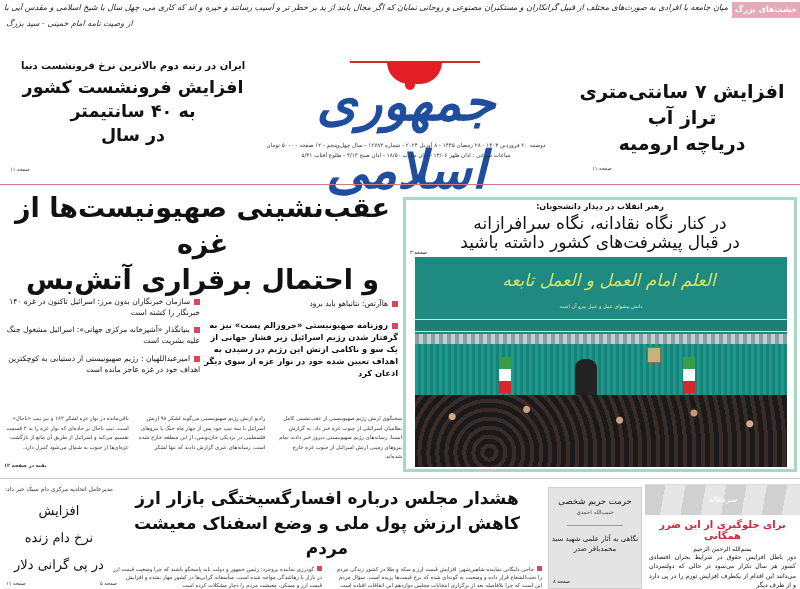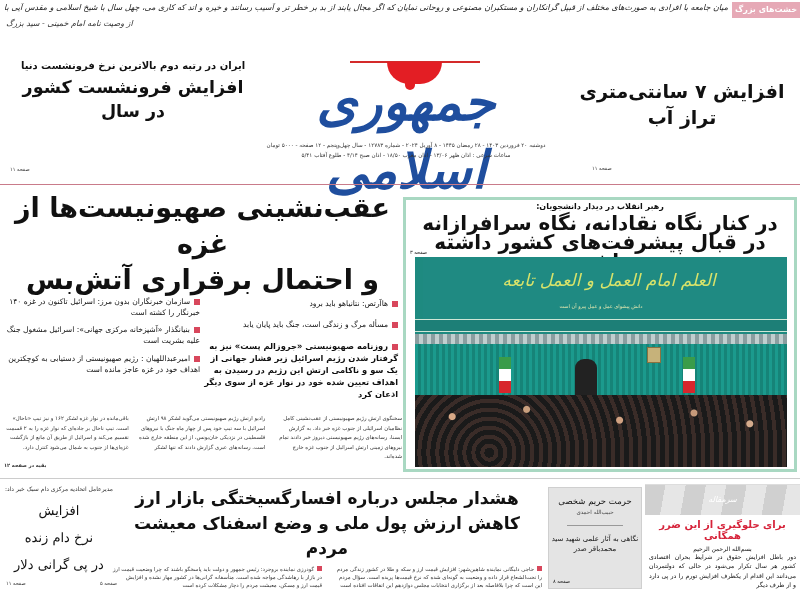--- a/index.html
+++ b/index.html
@@ -41,21 +41,21 @@
   .bullet .sq { display: inline-block; width: 6px; height: 6px; background: #d8475c; margin-left: 4px; vertical-align: middle; }
   .bullet-bold { font-size: 8.3px; font-weight: bold; line-height: 12px; }
 
   .body-cols { left: 2px; top: 414px; width: 400px; height: 56px; display: flex; flex-direction: row; gap: 10px; font-size: 5.4px; line-height: 9.5px; color: #333; }
   .body-cols > div { flex: 1; }
   .continued { left: 332px; top: 462px; font-size: 5px; font-weight: bold; color: #333; }
 
   
   .photo-frame { left: 403px; top: 197px; width: 394px; height: 275px; border: 3px solid #a9d8c2; background: #fff; }
   .photo-kicker { position: absolute; top: 2px; width: 100%; text-align: center; font-size: 8px; font-weight: bold; }
-  .photo-head { position: absolute; top: 14px; width: 100%; text-align: center; font-size: 20px; font-weight: bold; line-height: 19px; }
+  .photo-head { position: absolute; top: 14px; width: 100%; text-align: center; font-size: 17px; font-weight: normal; line-height: 19px; }
   .photo-ref { position: absolute; left: 4px; top: 49px; font-size: 5px; }
   .photo { position: absolute; left: 9px; top: 57px; width: 372px; height: 210px; background: #1e8a80; overflow: hidden; }
   .photo .banner { position: absolute; top: 0; left: 8px; width: 100%; height: 62px; background: #1f8a82; color: #d9e36a; font-family: "DejaVu Serif", serif; font-style: italic; font-size: 17px; text-align: center; line-height: 46px; }
   .photo .banner-sub { position: absolute; top: 46px; width: 100%; text-align: center; color: #e6e8b0; font-size: 5px; }
   .photo .rail { position: absolute; top: 62px; left: 0; width: 100%; height: 13px; border-top: 1px solid #cfe6d6; border-bottom: 1px solid #cfe6d6; background: #1d7f77; }
   .photo .ornament { position: absolute; top: 77px; left: 0; width: 100%; height: 10px; background: repeating-linear-gradient(90deg, #8a9ea0 0 4px, #c0cfcf 4px 8px); }
   .photo .curtain { position: absolute; top: 87px; left: 0; width: 100%; height: 80px; background: repeating-linear-gradient(90deg, #1b9a8d 0 3px, #168478 3px 6px); }
   .photo .portrait { position: absolute; top: 90px; left: 232px; width: 14px; height: 16px; background: #c6b27a; border: 1px solid #8a7240; }
   .photo .flag { position: absolute; width: 12px; height: 36px; background: linear-gradient(#3a9c4a 0 33%, #fff 33% 66%, #d8262c 66%); }
   .photo .speaker { position: absolute; top: 102px; left: 160px; width: 22px; height: 40px; background: #222; border-radius: 9px 9px 2px 2px; }
@@ -107,46 +107,47 @@
   <div class="logo-text">جمهوری اسلامی</div>
   <div class="masthead-info">
     <div>دوشنبه ۲۰ فروردین ۱۴۰۳ - ۲۸ رمضان ۱۴۴۵ - ۸ آوریل ۲۰۲۴ - شماره ۱۲۷۸۳ - سال چهل‌وپنجم - ۱۲ صفحه - ۵۰۰۰ تومان</div>
     <div>ساعات شرعی : اذان ظهر ۱۳/۰۶ - اذان مغرب ۱۸/۵۰ - اذان صبح ۴/۱۴ - طلوع آفتاب ۵/۴۱</div>
   </div>
 </div>
 
 <div class="abs topleft">
   <div class="kicker">ایران در رتبه دوم بالاترین نرخ فرونشست دنیا</div>
   <div class="head">افزایش فرونشست کشور</div>
+  <div class="head">به ۴۰ سانتیمتر</div>
   <div class="head">در سال</div>
 </div>
 <div class="page-ref" style="left:10px;top:166px;">صفحه ۱۱</div>
 
 <div class="abs topright">
   <div class="head">افزایش ۷ سانتی‌متری</div>
   <div class="head">تراز آب</div>
+  <div class="head">دریاچه ارومیه</div>
 </div>
 <div class="page-ref" style="left:592px;top:165px;">صفحه ۱۱</div>
 
 <div class="abs divider-top"></div>
 
 <div class="abs mainhead">
   <div>عقب‌نشینی صهیونیست‌ها از غزه</div>
   <div>و احتمال برقراری آتش‌بس</div>
 </div>
 
 <div class="abs bullets-left">
   <div class="bullet"><span class="sq"></span><span>سازمان خبرنگاران بدون مرز: اسرائیل تاکنون در غزه ۱۴۰ خبرنگار را کشته است</span></div>
   <div class="bullet" style="margin-bottom:7px"><span class="sq"></span><span>بنیانگذار «آشپزخانه مرکزی جهانی»: اسرائیل مشغول جنگ علیه بشریت است</span></div>
   <div class="bullet"><span class="sq"></span><span>امیرعبداللهیان : رژیم صهیونیستی از دستیابی به کوچکترین اهداف خود در غزه عاجز مانده است</span></div>
 </div>
 
 <div class="abs bullets-mid">
   <div class="bullet" style="margin-bottom:10px"><span class="sq"></span><span>هاآرتص: نتانیاهو باید برود</span></div>
-  <div class="bullet" style="margin-bottom:10px"><span class="sq"></span><span>مسأله مرگ و زندگی است، جنگ باید پایان یابد</span></div>
   <div class="bullet bullet-bold"><span class="sq"></span><span>روزنامه صهیونیستی «جروزالم پست» نیز به گرفتار شدن رژیم اسرائیل زیر فشار جهانی از یک سو و ناکامی ارتش این رژیم در رسیدن به اهداف تعیین شده خود در نوار غزه از سوی دیگر اذعان کرد</span></div>
 </div>
 
 <div class="abs body-cols">
   <div>سخنگوی ارتش رژیم صهیونیستی از عقب‌نشینی کامل نظامیان اسرائیلی از جنوب غزه خبر داد. به گزارش ایسنا، رسانه‌های رژیم صهیونیستی دیروز خبر دادند تمام نیروهای زمینی ارتش اسرائیل از جنوب غزه خارج شده‌اند.</div>
   <div>رادیو ارتش رژیم صهیونیستی می‌گوید لشکر ۹۸ ارتش اسرائیل با سه تیپ خود پس از چهار ماه جنگ با نیروهای فلسطینی در نزدیکی خان‌یونس، از این منطقه خارج شده است. رسانه‌های عبری گزارش دادند که تنها لشکر</div>
   <div>باقی‌مانده در نوار غزه لشکر ۱۶۲ و نیز تیپ «ناحال» است. تیپ ناحال بر جاده‌ای که نوار غزه را به ۲ قسمت تقسیم می‌کند و اسرائیل از طریق آن مانع از بازگشت غزه‌ای‌ها از جنوب به شمال می‌شود کنترل دارد.</div>
 </div>
 <div class="abs continued" style="left:4px;">بقیه در صفحه ۱۲</div>
 

